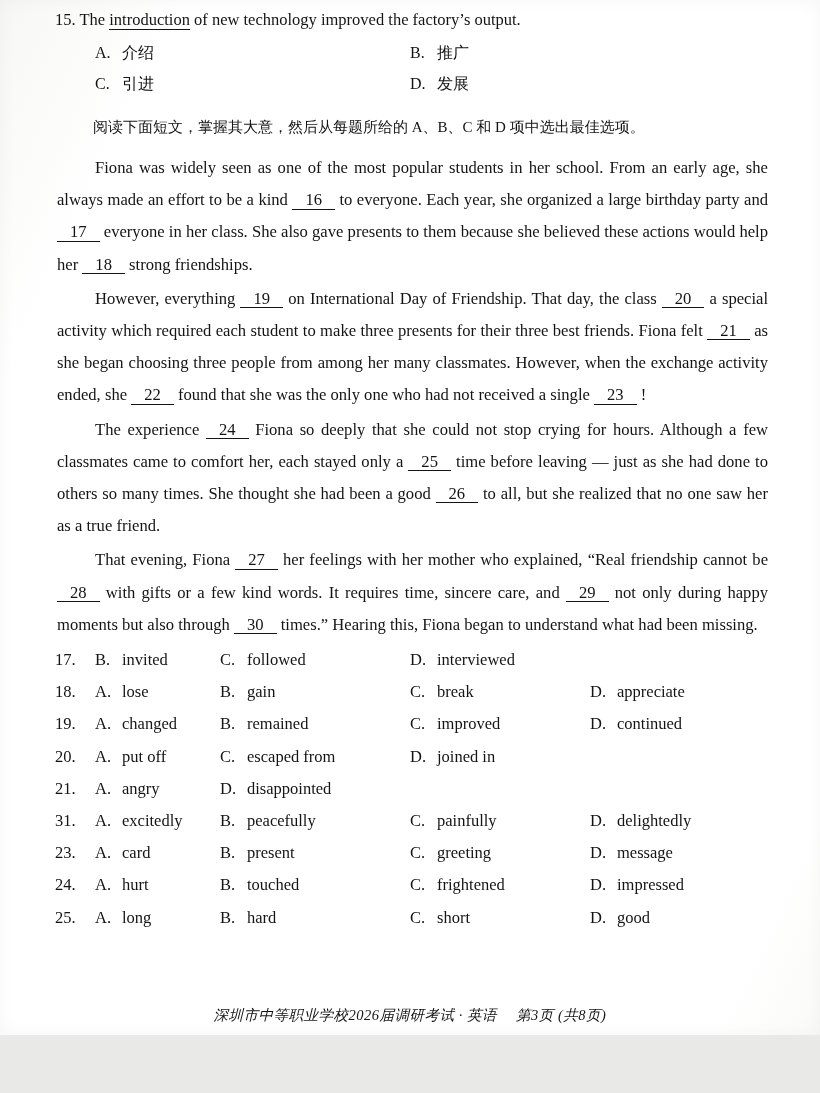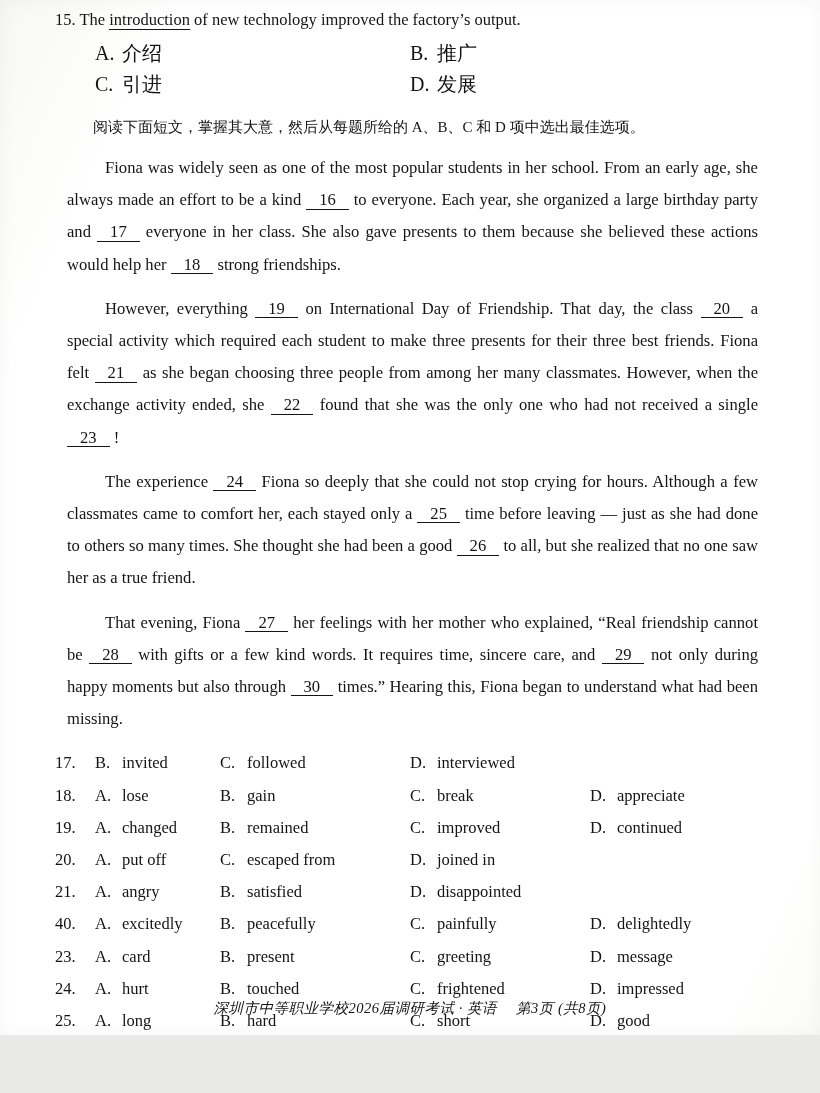--- a/index.html
+++ b/index.html
@@ -19,36 +19,36 @@
     overflow: hidden;
   }
   .q15-stem { font-size: 16.5px; line-height: 24px; margin-top: 2px; }
   .underlined-word { border-bottom: 1.5px solid #141414; }
   .q15-options {
     display: grid;
     grid-template-columns: 315px auto;
     row-gap: 7px;
     padding-left: 40px;
     margin-top: 9px;
-    font-size: 20px; line-height: 24px;
+    font-size: 16px; line-height: 24px;
   }
   .opt-letter { display: inline-block; min-width: 27px; }
   .sec-heading {
     margin-top: 17px;
     font-size: 17.5px; font-weight: bold;
     letter-spacing: 0.3px;
   }
   .instructions {
     margin-top: 19px;
     padding-left: 38px;
     font-size: 15px; line-height: 24px;
   }
   .passage { margin-top: 13px; }
   .passage p {
-    margin: 12px;
+    margin: 2px;
     text-indent: 38px;
     text-align: justify;
     font-size: 16.6px;
     line-height: 32.2px;
   }
   .blank {
     display: inline-block;
     min-width: 28px;
     padding: 0 13px;
     text-align: center;
@@ -58,21 +58,21 @@
   }
   .options-grid { margin-top: 3px; font-size: 16.5px; }
   .opt-row {
     display: grid;
     grid-template-columns: 40px 125px 190px 180px 1fr;
     line-height: 32.2px;
     white-space: nowrap;
   }
   .page-footer {
     position: absolute;
-    left: 0; right: 0; bottom: 17px;
+    left: 0; right: 0; bottom: 10px;
     text-align: center;
     font-size: 14.5px;
     font-style: italic;
     letter-spacing: 0.5px;
   }
 </style>
 </head>
 <body>
 
 <div class="page">
@@ -130,25 +130,24 @@
       </div>
       <div class="opt-row">
         <span>20.</span>
         <span><span class="opt-letter">A.</span><span>put off</span></span>
         <span><span class="opt-letter">C.</span><span>escaped from</span></span>
         <span><span class="opt-letter">D.</span><span>joined in</span></span>
       </div>
       <div class="opt-row">
         <span>21.</span>
         <span><span class="opt-letter">A.</span><span>angry</span></span>
-        <span><span class="opt-letter">B.</span><span>satisfied</span></span>
         <span><span class="opt-letter">D.</span><span>disappointed</span></span>
       </div>
       <div class="opt-row">
-        <span>40.</span>
+        <span>31.</span>
         <span><span class="opt-letter">A.</span><span>excitedly</span></span>
         <span><span class="opt-letter">B.</span><span>peacefully</span></span>
         <span><span class="opt-letter">C.</span><span>painfully</span></span>
         <span><span class="opt-letter">D.</span><span>delightedly</span></span>
       </div>
       <div class="opt-row">
         <span>23.</span>
         <span><span class="opt-letter">A.</span><span>card</span></span>
         <span><span class="opt-letter">B.</span><span>present</span></span>
         <span><span class="opt-letter">C.</span><span>greeting</span></span>

